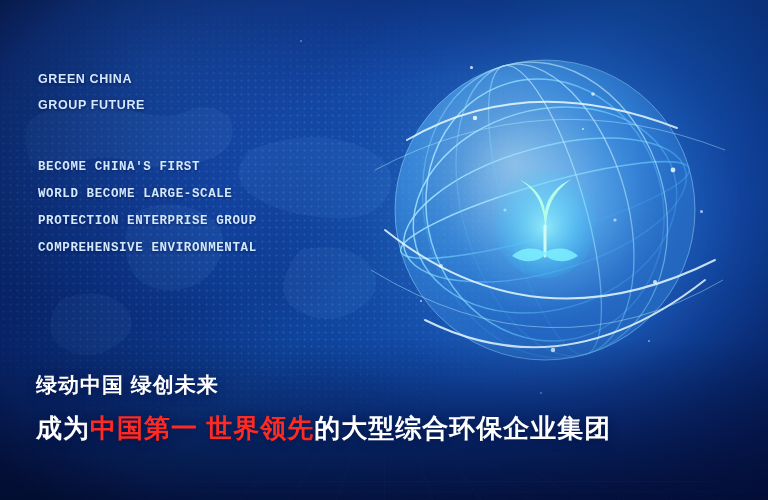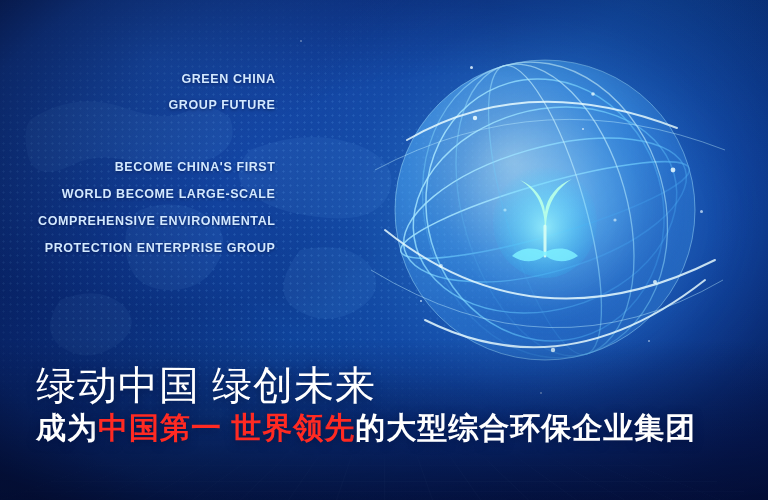--- a/index.html
+++ b/index.html
@@ -95,57 +95,57 @@
     height: 120px;
   }
 
   
   .en-block {
     position: absolute;
     left: 38px;
     top: 66px;
     color: #cfe6ff;
     letter-spacing: 0.6px;
-    text-align: right;
   }
   .en-tag {
     font-size: 12.5px;
     font-weight: bold;
     line-height: 26px;
     color: #d3e9ff;
     text-shadow: 0 1px 3px rgba(0,20,70,0.65);
   }
   .en-sub {
     margin-top: 36px;
+    font-family: Liberation Mono, monospace;
   }
   .en-sub-line {
     font-size: 12.5px;
     font-weight: bold;
     line-height: 27px;
     color: #d3e9ff;
     text-shadow: 0 1px 3px rgba(0,20,70,0.65);
   }
 
   
   .cn-block {
     position: absolute;
     left: 36px;
     bottom: 50px;
     text-shadow: 0 2px 10px rgba(0,15,60,0.75);
   }
   .cn-line1 {
-    font-size: 40px;
-    font-weight: normal;
+    font-size: 21px;
+    font-weight: bold;
     color: #ffffff;
     letter-spacing: 1px;
     line-height: 42px;
     white-space: nowrap;
   }
   .cn-line2 {
-    font-size: 30px;
+    font-size: 26px;
     font-weight: bold;
     color: #ffffff;
     letter-spacing: 1px;
     line-height: 44px;
     white-space: nowrap;
   }
   .cn-accent { color: #ff2a22; }
 
   .spark {
     position: absolute;
@@ -259,22 +259,22 @@
 
   <div class="bottom-fade"></div>
   <div class="vignette"></div>
 
   <div class="en-block">
     <div class="en-tag">GREEN CHINA</div>
     <div class="en-tag">GROUP FUTURE</div>
     <div class="en-sub">
       <div class="en-sub-line">BECOME CHINA'S FIRST</div>
       <div class="en-sub-line">WORLD BECOME LARGE-SCALE</div>
+      <div class="en-sub-line">PROTECTION ENTERPRISE GROUP</div>
       <div class="en-sub-line">COMPREHENSIVE ENVIRONMENTAL</div>
-      <div class="en-sub-line">PROTECTION ENTERPRISE GROUP</div>
     </div>
   </div>
 
   <div class="cn-block">
     <div class="cn-line1">绿动中国 绿创未来</div>
     <div class="cn-line2">
       <span>成为</span><span class="cn-accent">中国第一 世界领先</span><span>的大型综合环保企业集团</span>
     </div>
   </div>
 

